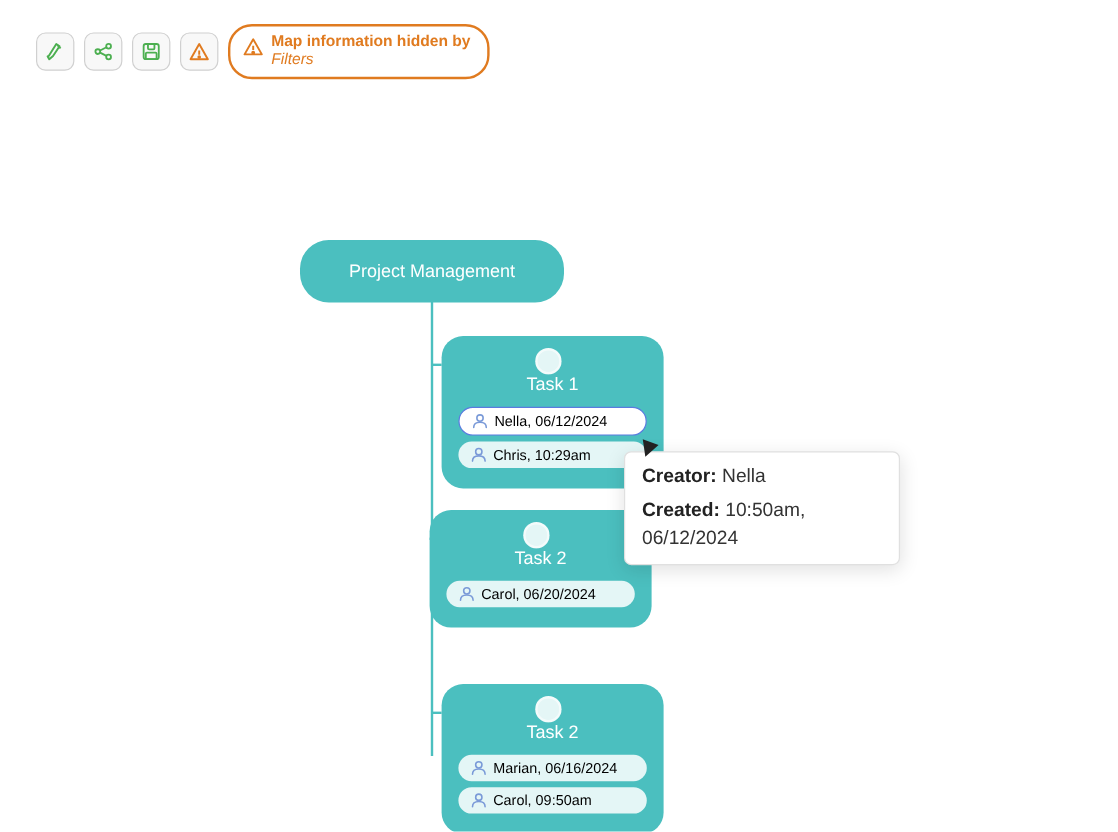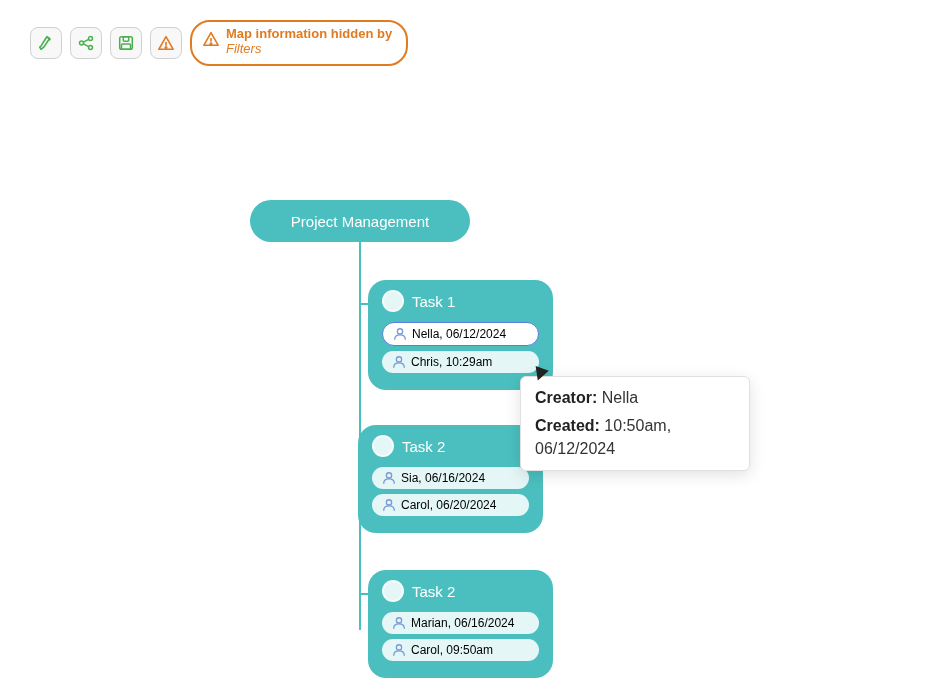--- a/index.html
+++ b/index.html
@@ -91,21 +91,21 @@
       justify-content: center;
       font-size: 15px;
       font-weight: 500;
       color: #fff;
       white-space: nowrap;
     }
 
     .node-root {
       background: #4bbfbf;
       width: 220px;
-      height: 42px;
+      height: 52px;
       top: 200px;
       left: 250px;
     }
 
     .node-circle {
       width: 22px;
       height: 22px;
       border-radius: 50%;
       background: rgba(255,255,255,0.85);
       border: 2px solid rgba(255,255,255,0.6);
@@ -122,20 +122,21 @@
       padding: 10px 14px 12px;
       width: 185px;
     }
     .task-card-header {
       display: flex;
       align-items: center;
       color: #fff;
       font-size: 15px;
       font-weight: 500;
       margin-bottom: 10px;
+      flex-direction: column;
     }
     .task-card-row {
       display: flex;
       align-items: center;
       background: rgba(255,255,255,0.85);
       border-radius: 12px;
       padding: 4px 10px;
       font-size: 12px;
       color: #000000;
       margin-bottom: 5px;
@@ -303,27 +304,20 @@
   <div class="task-card task-card-2a">
     <div class="task-card-header">
       <span class="node-circle"></span>
       <span>Task 2</span>
     </div>
     <div class="task-card-row">
       <svg viewBox="0 0 16 16" fill="none" stroke="#7a9ad8" stroke-width="1.5">
         <circle cx="8" cy="5" r="3"></circle>
         <path d="M2 14c0-3.3 2.7-5 6-5s6 1.7 6 5" stroke-linecap="round"></path>
       </svg>
-      <span>Sia, 06/16/2024</span>
-    </div>
-    <div class="task-card-row">
-      <svg viewBox="0 0 16 16" fill="none" stroke="#7a9ad8" stroke-width="1.5">
-        <circle cx="8" cy="5" r="3"></circle>
-        <path d="M2 14c0-3.3 2.7-5 6-5s6 1.7 6 5" stroke-linecap="round"></path>
-      </svg>
       <span>Carol, 06/20/2024</span>
     </div>
   </div>
 
   <div class="task-card task-card-2b">
     <div class="task-card-header">
       <span class="node-circle"></span>
       <span>Task 2</span>
     </div>
     <div class="task-card-row">

